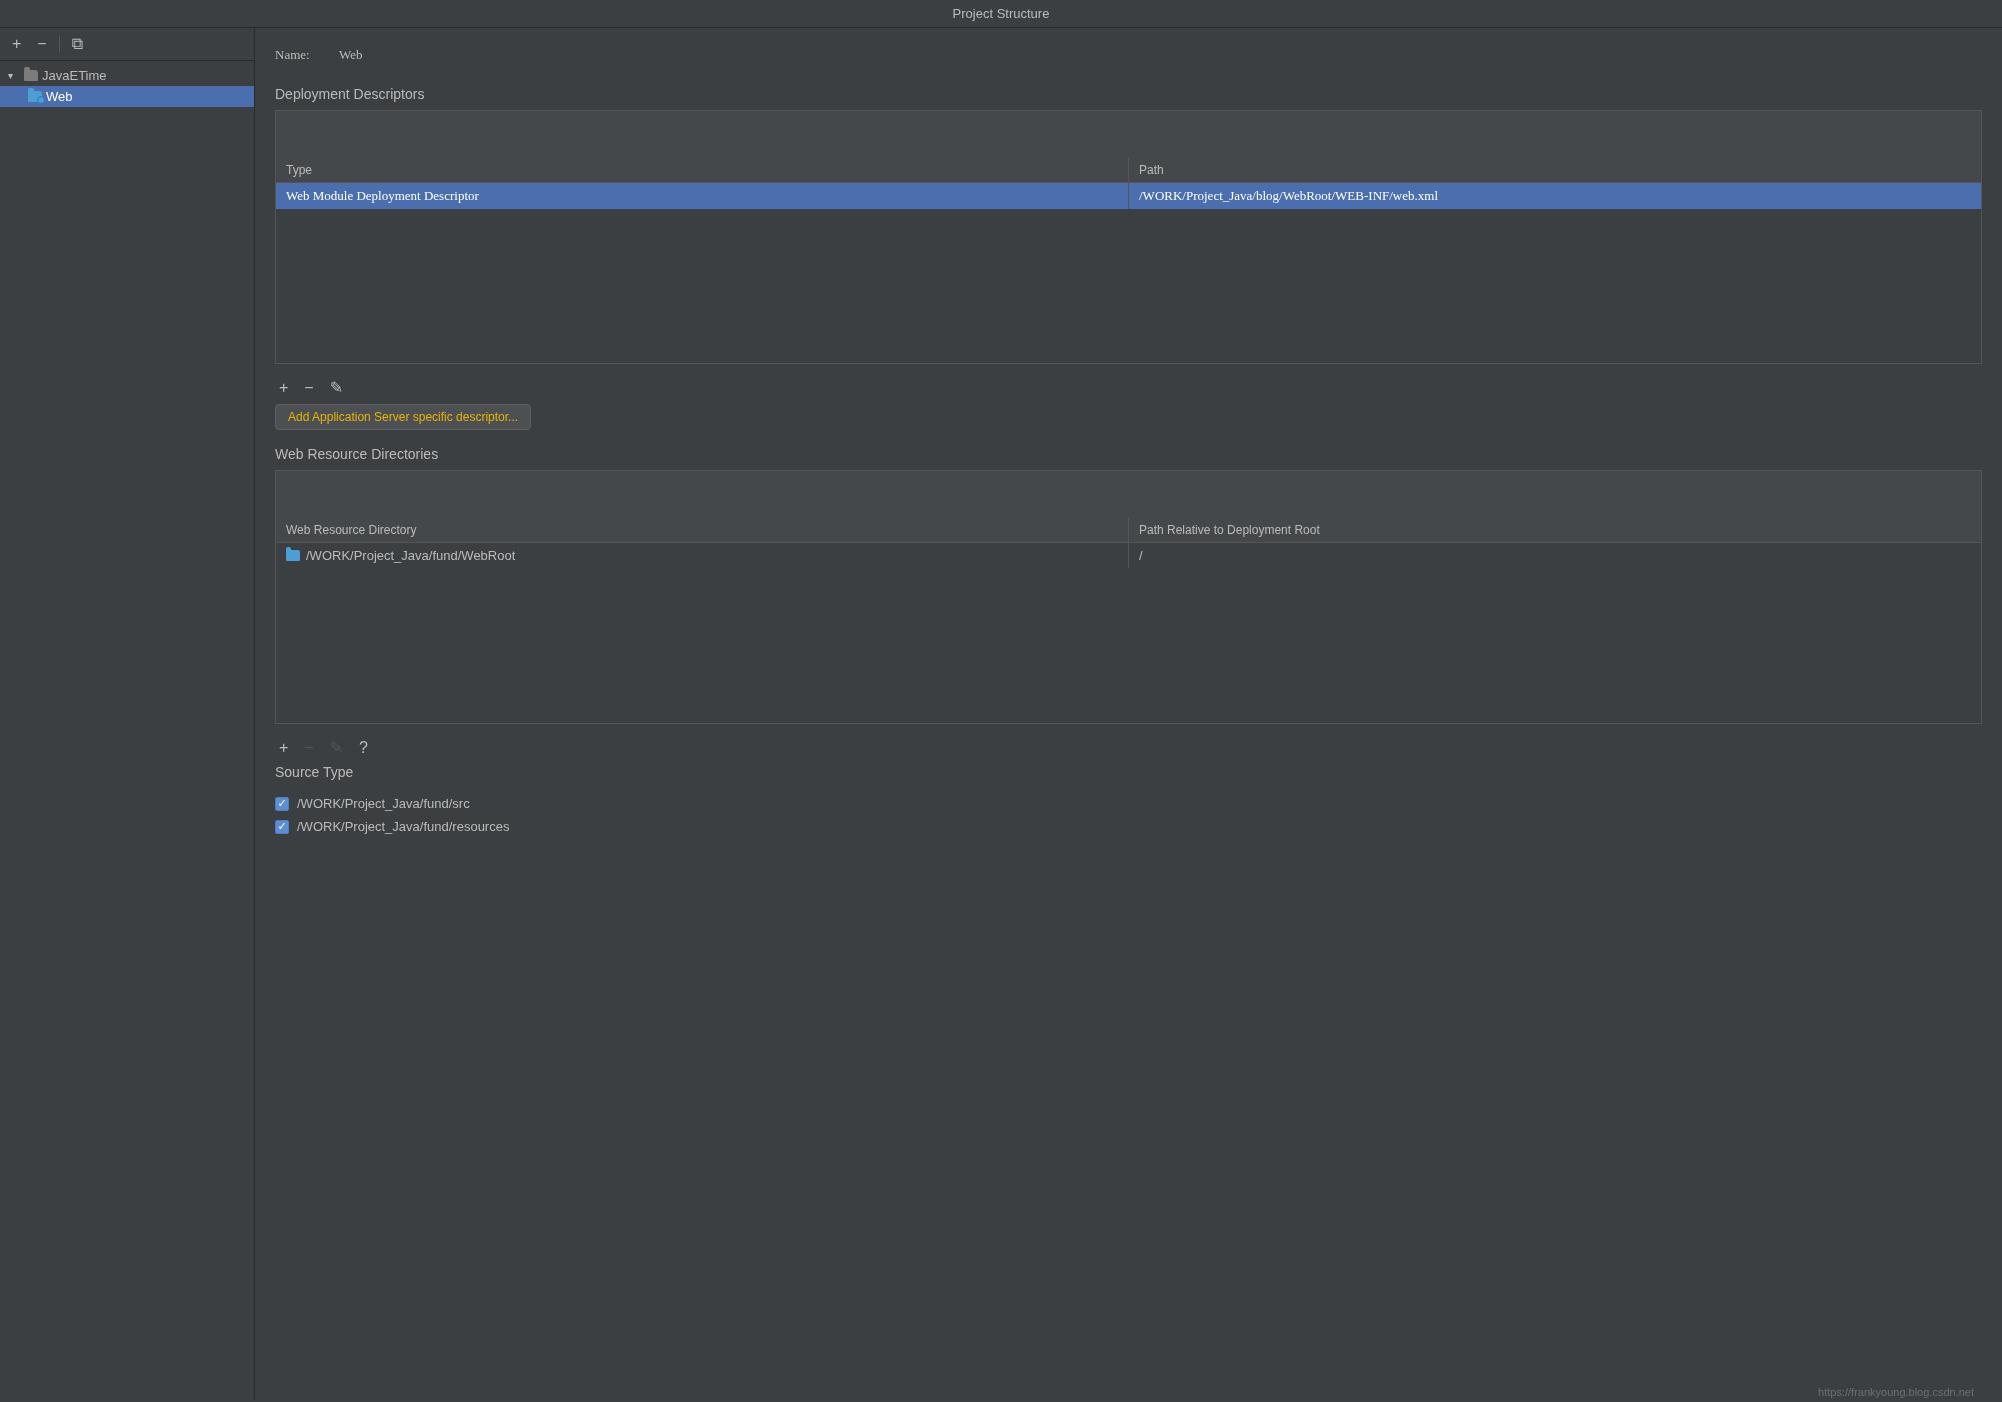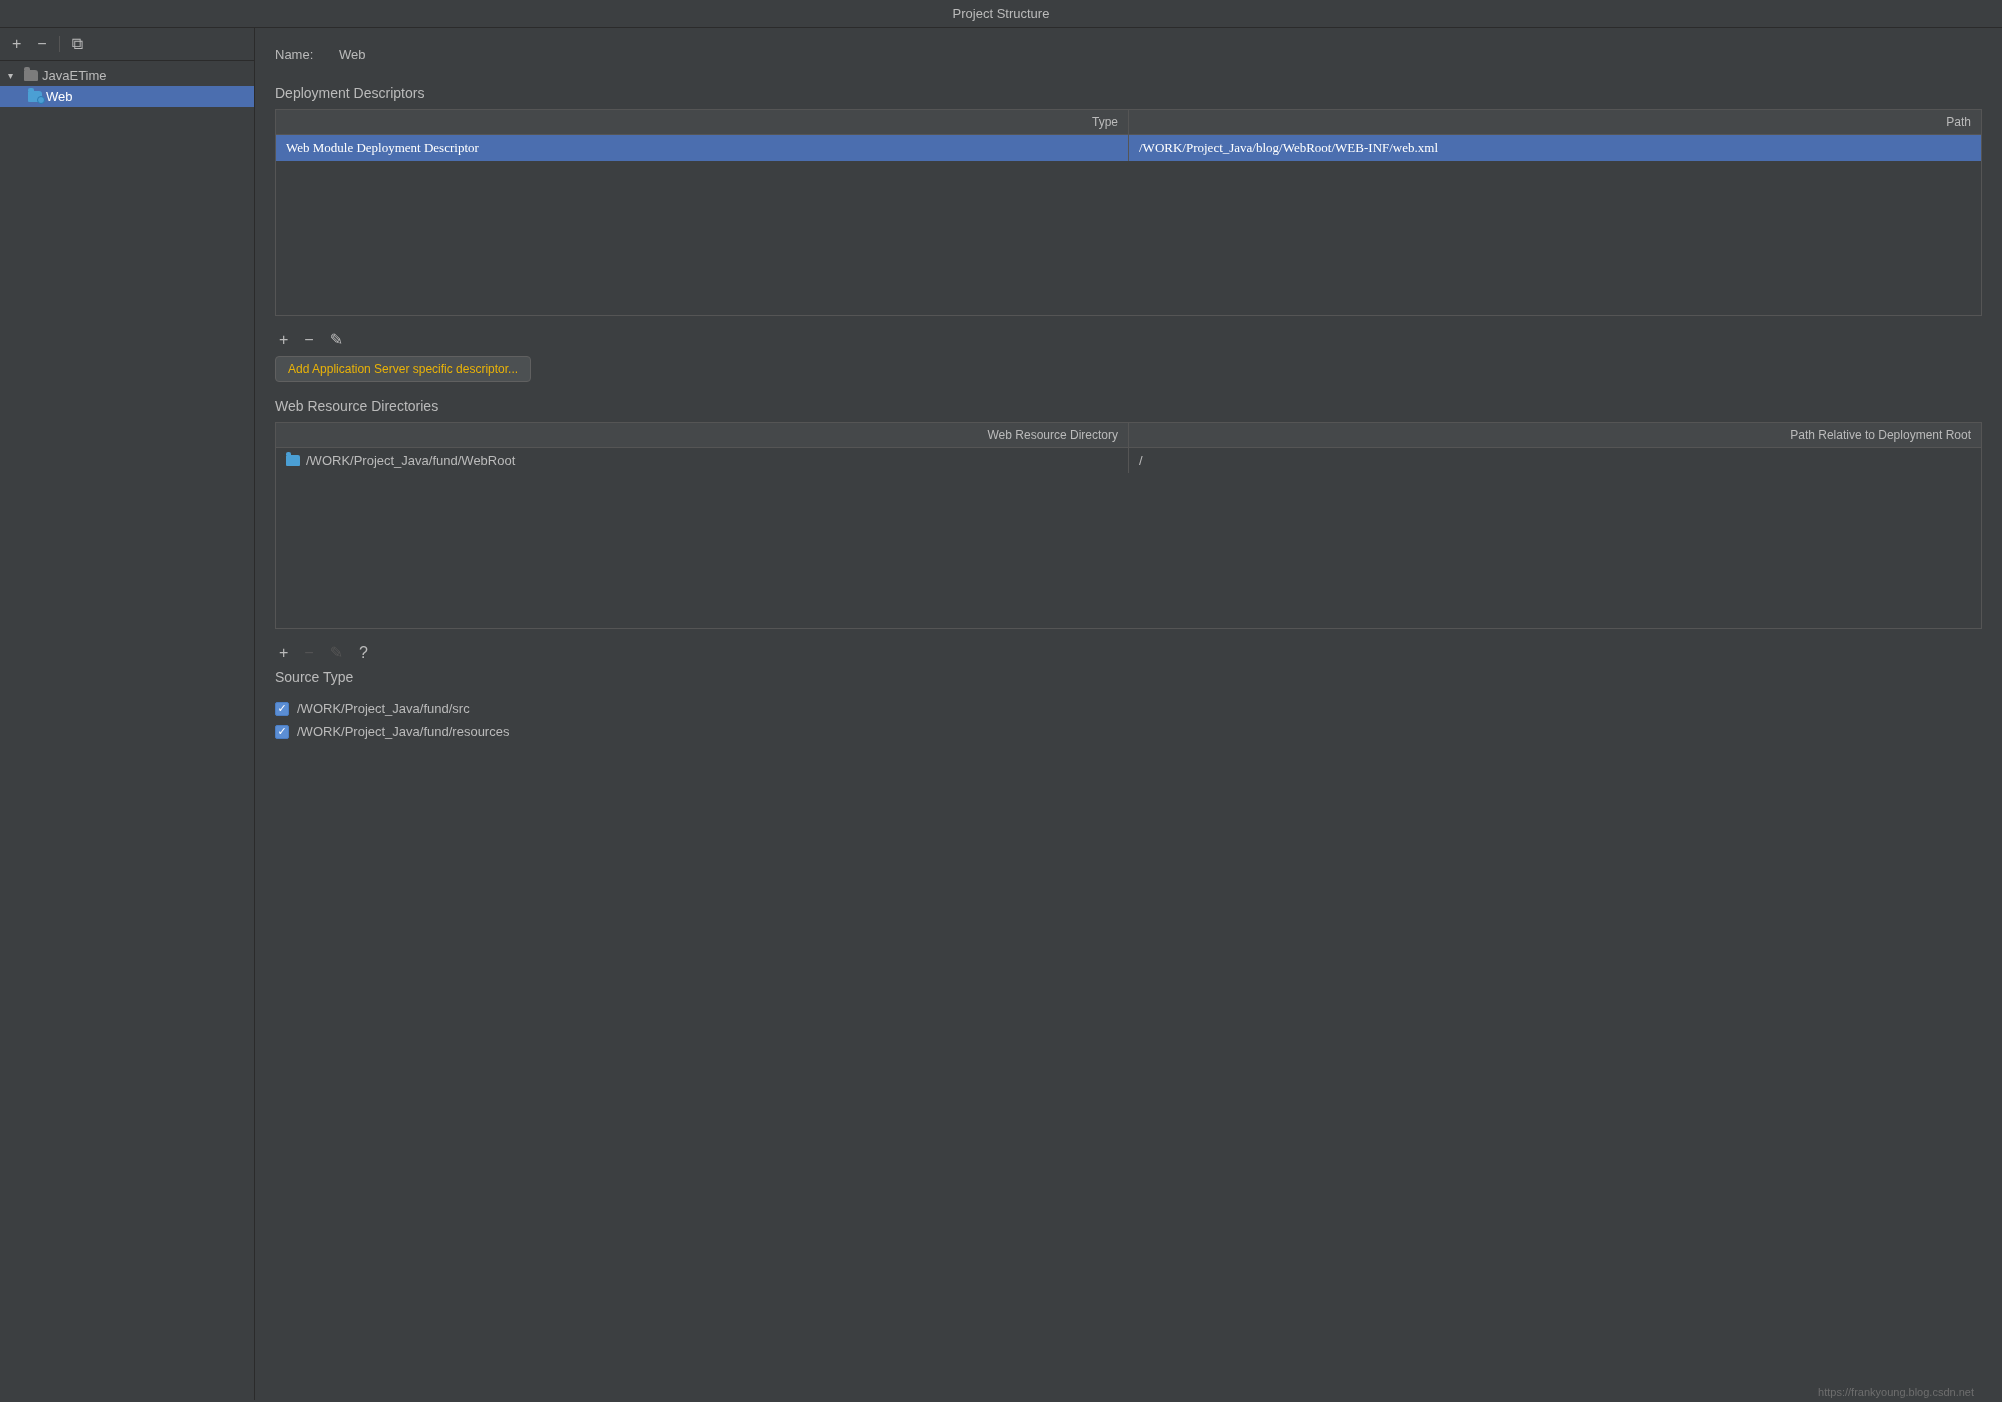--- a/index.html
+++ b/index.html
@@ -150,20 +150,21 @@
       background: #3c3f41;
       padding: 16px 20px;
       overflow-y: auto;
     }
 
     .name-row {
       display: flex;
       align-items: center;
       margin-bottom: 20px;
       gap: 8px;
+      font-family: Liberation Serif, serif;
     }
 
     .name-label {
       color: #bbbbbb;
       font-size: 13px;
       min-width: 50px;
     }
 
     .name-value {
       color: #bbbbbb;
@@ -188,22 +189,23 @@
       display: flex;
       background: #45484a;
       border-bottom: 1px solid #555;
     }
 
     .table-header-cell {
       flex: 1;
       padding: 5px 10px;
       font-size: 12px;
       color: #bbbbbb;
-      text-align: right;
+      text-align: left;
       border-right: 1px solid #555;
+      margin-top: 47px;
     }
 
     .table-header-cell:last-child {
       border-right: none;
     }
 
     .table-body {
       min-height: 180px;
     }
 

